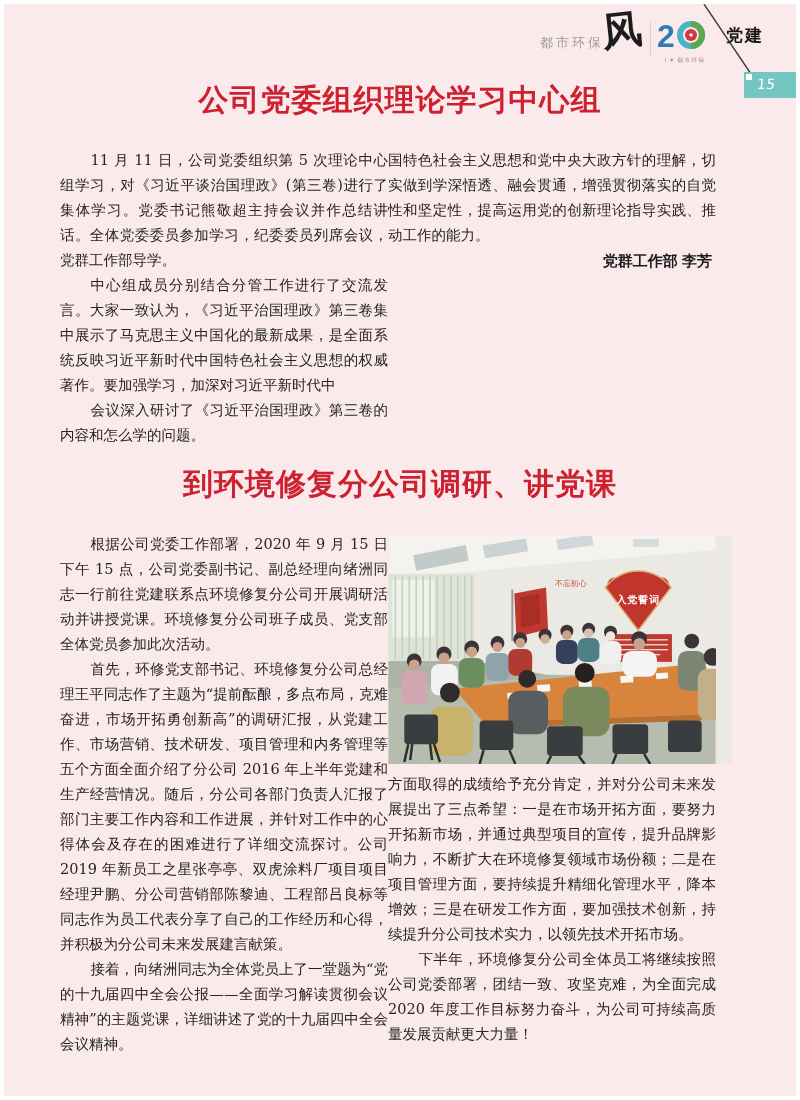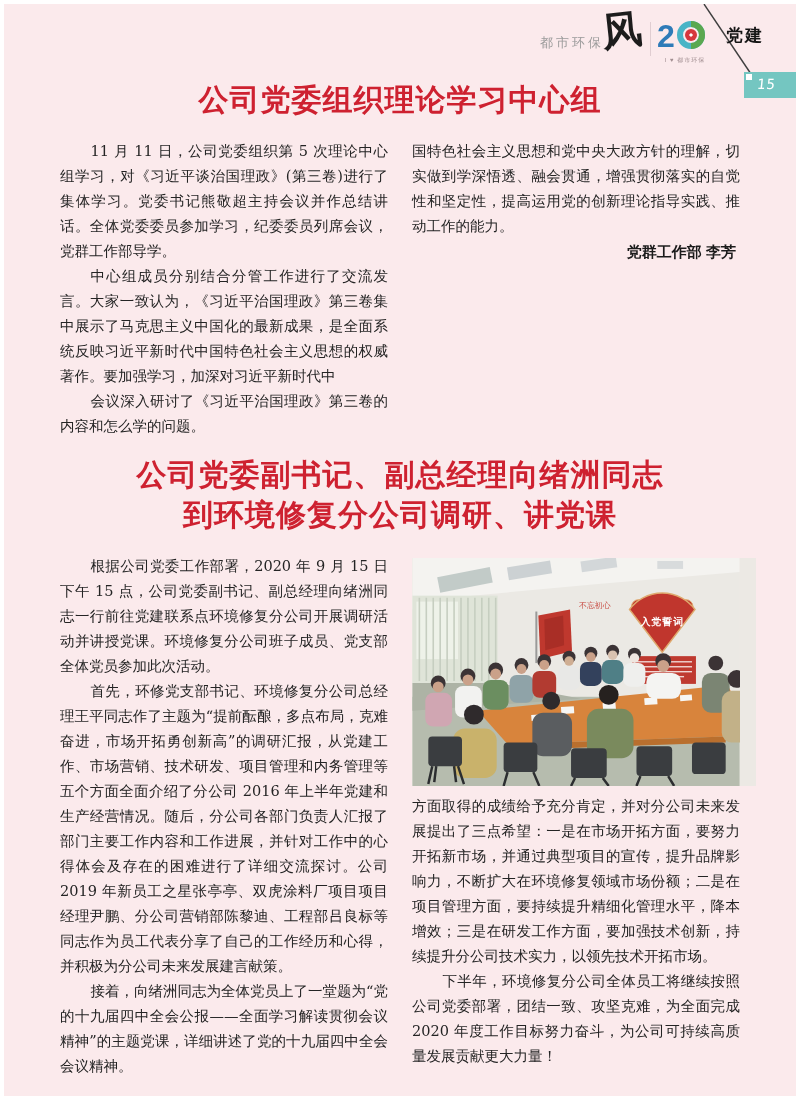--- a/index.html
+++ b/index.html
@@ -47,21 +47,21 @@
     font-size:14px;letter-spacing:1px;transform:skewX(-6deg);
   }
   
   .flow{position:absolute;left:56px;top:76px;width:680px;}
   .art-title{
     text-align:center;color:#ce2130;font-weight:800;
     font-family:"Liberation Serif","DejaVu Serif",serif;
     line-height:40px;letter-spacing:1px;
   }
   .t-lg{font-size:30px;}
-  .cols{display:flex;gap:24px;margin-top:19px;}
+  .cols{display:flex;margin-top:28px;}
   .col{width:328px;}
   .col p{
     margin:0;font-size:14.5px;line-height:25px;color:#242424;
     text-align:justify;text-indent:2.1em;
   }
   .col p.cont{text-indent:0;}
   .byline{
     margin-top:4px;text-align:right;padding-right:4px;
     font-family:"Liberation Sans","DejaVu Sans",sans-serif;
     font-size:15px;font-weight:700;color:#1b1b1b;
@@ -117,21 +117,20 @@
         <div class="col">
           <div>
               <p class="cont">国特色社会主义思想和党中央大政方针的理解，切实做到学深悟透、融会贯通，增强贯彻落实的自觉性和坚定性，提高运用党的创新理论指导实践、推动工作的能力。</p>
             </div>
           <div class="byline">党群工作部 李芳</div>
         </div>
       </div>
     </div>
 
     <div class="article2">
-      <div class="art-title t-lg">公司党委副书记、副总经理向绪洲同志</div>
       <div class="art-title t-lg">到环境修复分公司调研、讲党课</div>
       <div class="cols">
         <div class="col">
             <p>根据公司党委工作部署，2020 年 9 月 15 日下午 15 点，公司党委副书记、副总经理向绪洲同志一行前往党建联系点环境修复分公司开展调研活动并讲授党课。环境修复分公司班子成员、党支部全体党员参加此次活动。</p>
             <p>首先，环修党支部书记、环境修复分公司总经理王平同志作了主题为“提前酝酿，多点布局，克难奋进，市场开拓勇创新高”的调研汇报，从党建工作、市场营销、技术研发、项目管理和内务管理等五个方面全面介绍了分公司 2016 年上半年党建和生产经营情况。随后，分公司各部门负责人汇报了部门主要工作内容和工作进展，并针对工作中的心得体会及存在的困难进行了详细交流探讨。公司 2019 年新员工之星张亭亭、双虎涂料厂项目项目经理尹鹏、分公司营销部陈黎迪、工程部吕良标等同志作为员工代表分享了自己的工作经历和心得，并积极为分公司未来发展建言献策。</p>
             <p>接着，向绪洲同志为全体党员上了一堂题为“党的十九届四中全会公报——全面学习解读贯彻会议精神”的主题党课，详细讲述了党的十九届四中全会会议精神。</p>
           </div>
         <div class="col">
 
           <div class="photo">

